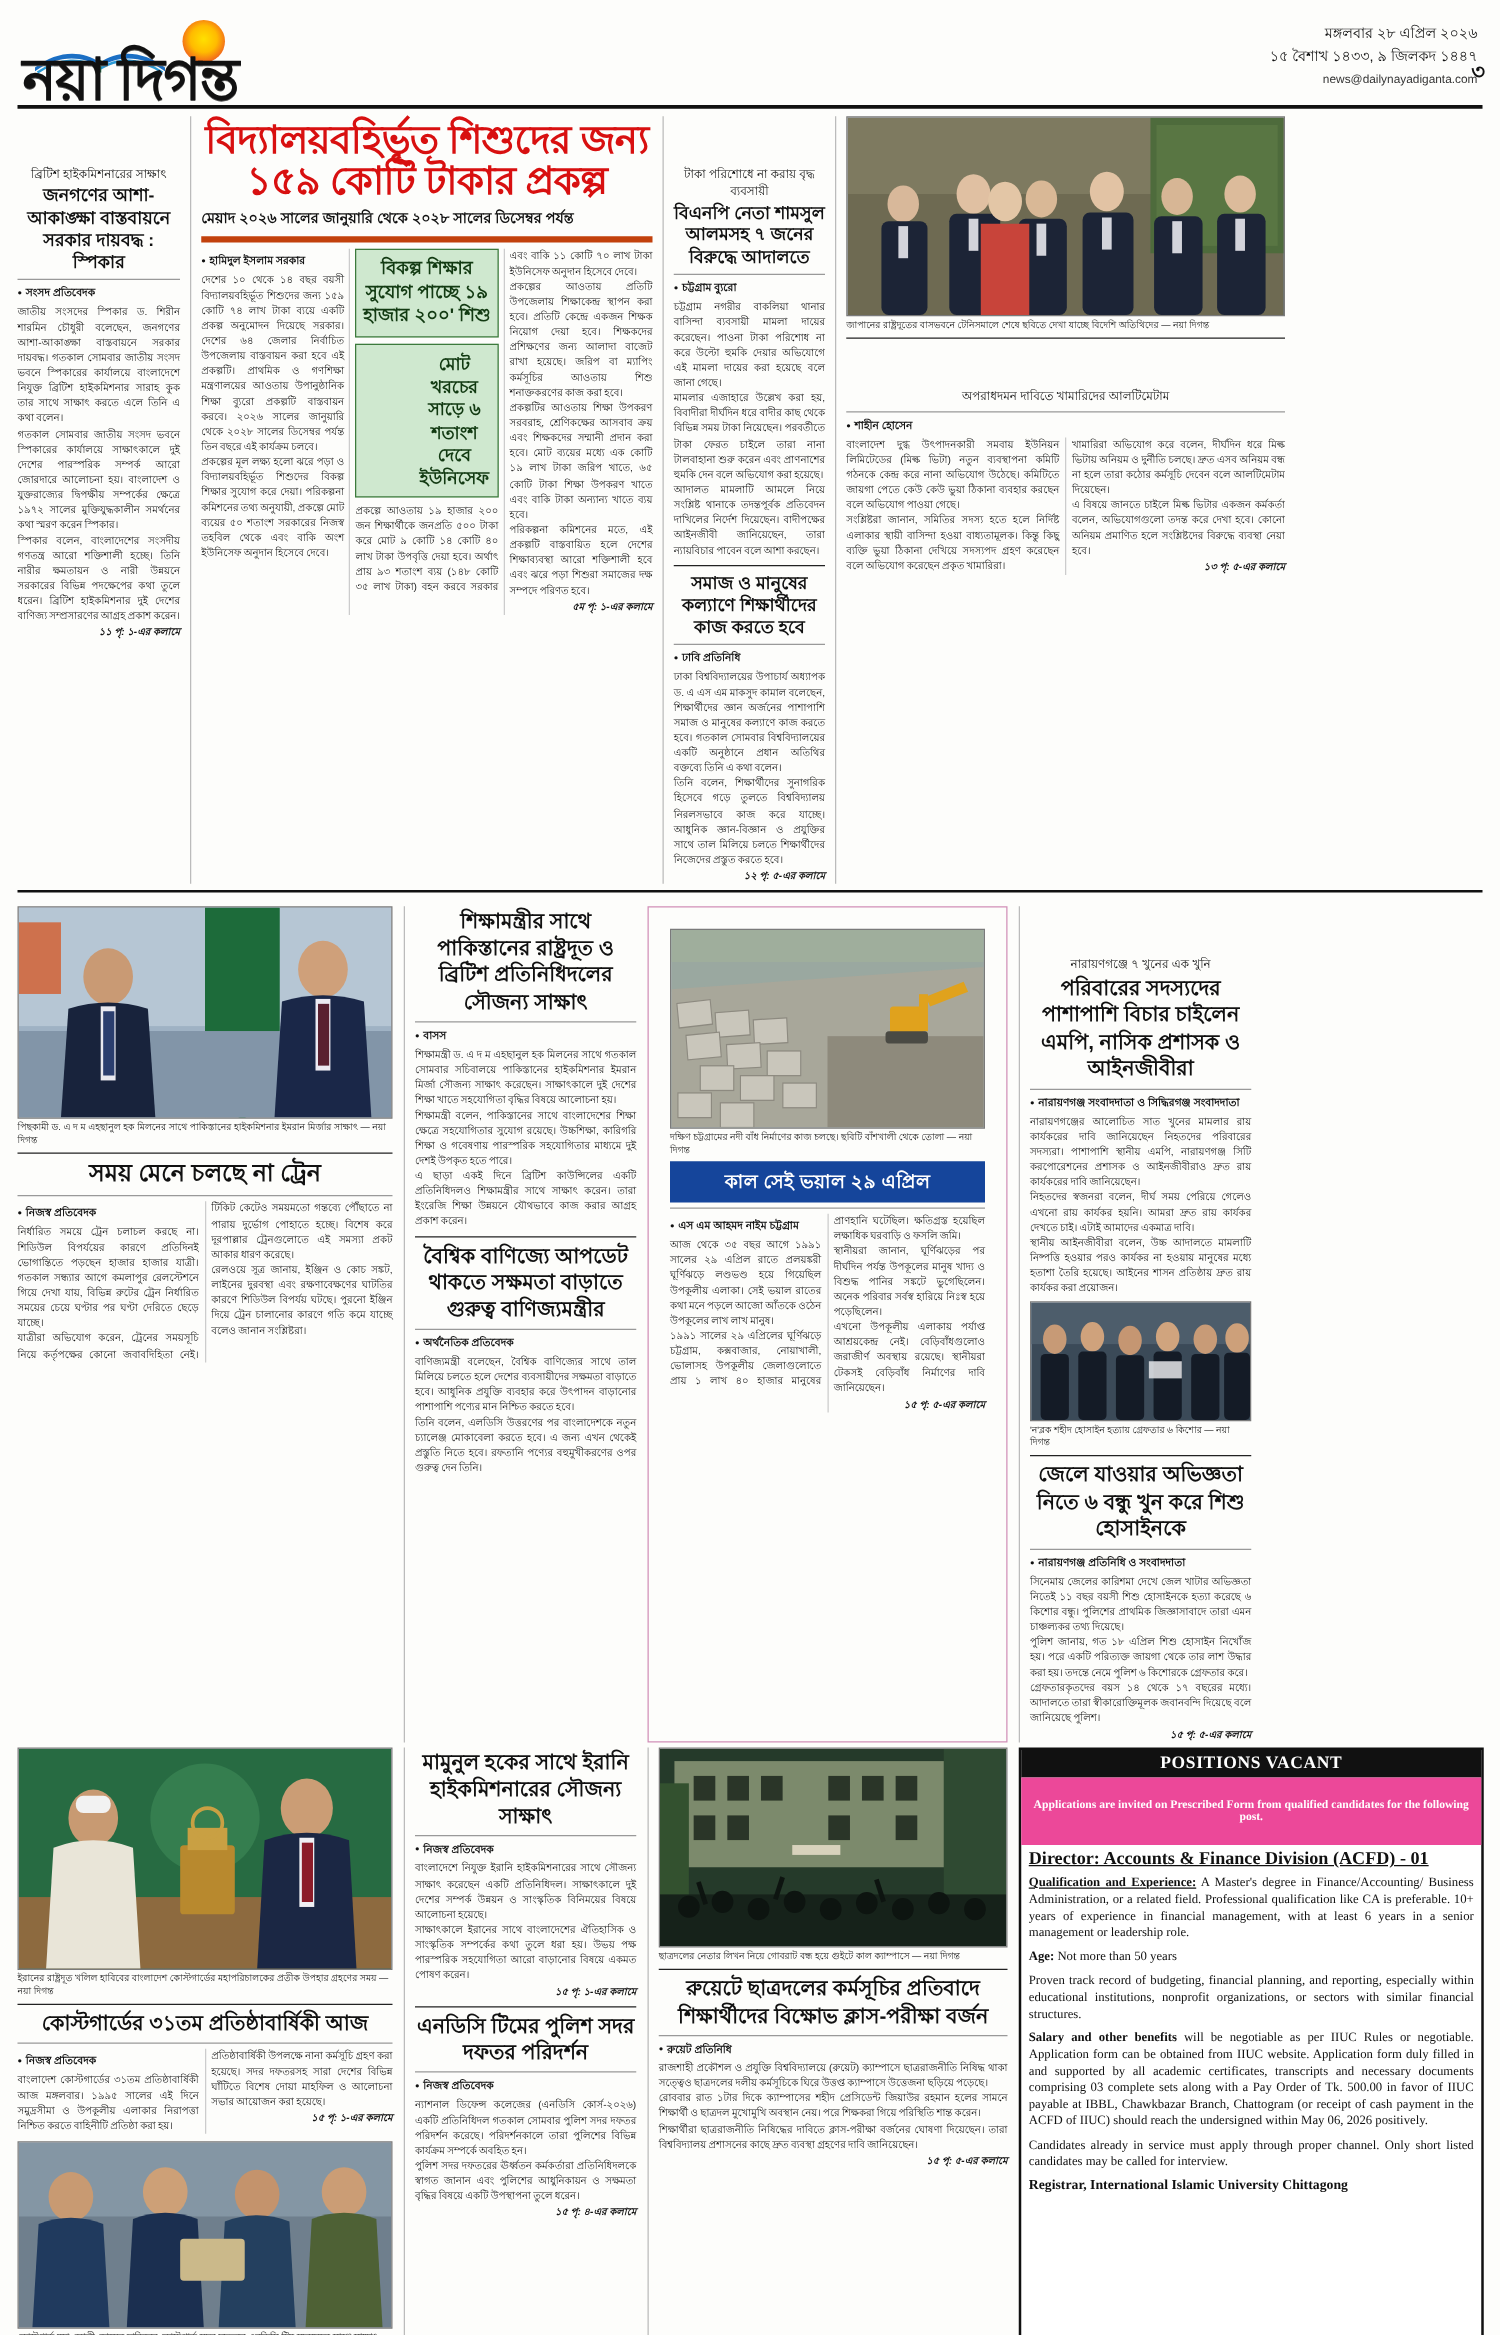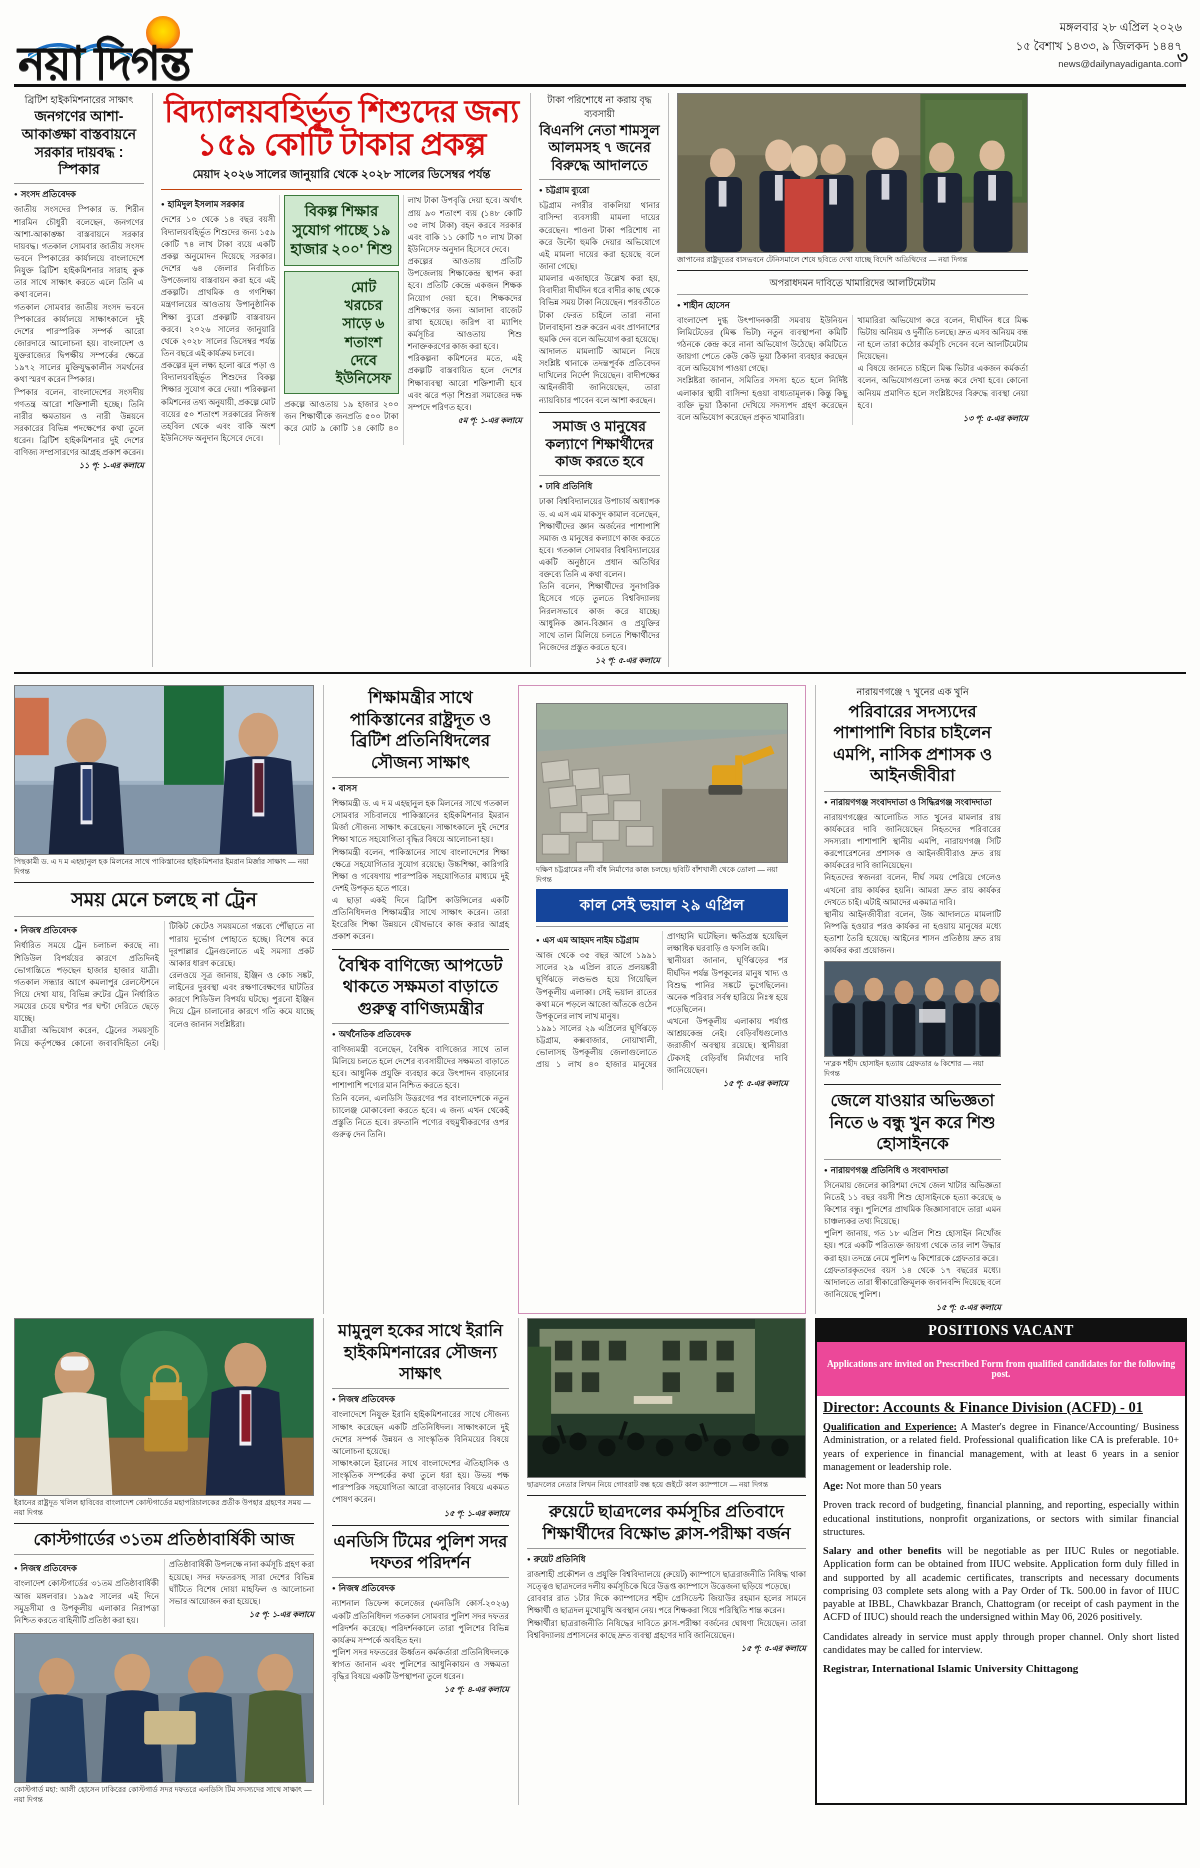--- a/index.html
+++ b/index.html
@@ -54,21 +54,21 @@
 
   
   .top-grid{
     display:grid;
     grid-template-columns:130px 370px 130px 360px;
     gap:8px;
     padding-top:6px;
   }
   .col{ font-size:8px; }
 
-  .kicker{ font-size:9.5px; text-align:center; line-height:1.45; }
+  .kicker{ font-size:9.5px; text-align:center; line-height:1.45;margin-top:40px; }
   .hl-sm{ font-size:14px; font-weight:bold; text-align:center; line-height:1.28; margin:1px 0 3px;}
   .hl-md{ font-size:16.5px; font-weight:bold; text-align:center; line-height:1.3; margin:2px 0 4px;}
   .hl-lg{ font-size:19px; font-weight:bold; text-align:center; line-height:1.28; margin:2px 0 4px;}
   .byline{ font-size:8.5px; font-weight:bold; margin:3px 0 2px; }
   .byline:before{ content:"\25CF"; font-size:6px; margin-right:3px; vertical-align:1px;}
   .body-txt{
     font-size:8.1px; line-height:1.5; text-align:justify;
     color:#1a1a1a; word-spacing:-0.4px;
   }
   .jump{ font-size:8px; font-weight:bold; text-align:right; font-style:italic;}
@@ -76,22 +76,22 @@
   .rule-thin{ border-top:1px solid #999; margin:4px 0; }
   .vline{ border-left:1px solid #bbb; }
 
   
   .lead-head{
     color:#d81010; font-weight:bold; text-align:center;
     font-size:31px; line-height:1.12; letter-spacing:-0.5px;
     margin:2px 0 4px;
   }
   .lead-sub{
-    text-align:center; font-size:11.5px; font-weight:bold;
-    border-bottom:1px solid #c2410c; padding-bottom:4px; margin-bottom:5px;
+    text-align:left; font-size:11.5px; font-weight:bold;
+    border-bottom:5px solid #c2410c; padding-bottom:4px; margin-bottom:5px;
   }
   .cols2{ column-count:2; column-gap:10px; column-rule:1px solid #ccc;}
   .cols3{ column-count:3; column-gap:9px; column-rule:1px solid #ccc;}
 
   .greenbox{
     background:#cfe8cf; border:1px solid #3c7a3c;
     text-align:center; font-weight:bold; font-size:14.5px;
     line-height:1.3; padding:6px 4px; margin:5px 0;
     color:#123a12;
   }
@@ -197,20 +197,21 @@
       <div class="lead-head" style="margin-top:-6px">১৫৯ কোটি টাকার প্রকল্প</div>
       <div class="lead-sub">মেয়াদ ২০২৬ সালের জানুয়ারি থেকে ২০২৮ সালের ডিসেম্বর পর্যন্ত</div>
       <div class="cols3">
         <div class="byline">হামিদুল ইসলাম সরকার</div>
         <div class="body-txt">দেশের ১০ থেকে ১৪ বছর বয়সী বিদ্যালয়বহির্ভূত শিশুদের জন্য ১৫৯ কোটি ৭৪ লাখ টাকা ব্যয়ে একটি প্রকল্প অনুমোদন দিয়েছে সরকার। দেশের ৬৪ জেলার নির্বাচিত উপজেলায় বাস্তবায়ন করা হবে এই প্রকল্পটি। প্রাথমিক ও গণশিক্ষা মন্ত্রণালয়ের আওতায় উপানুষ্ঠানিক শিক্ষা ব্যুরো প্রকল্পটি বাস্তবায়ন করবে। ২০২৬ সালের জানুয়ারি থেকে ২০২৮ সালের ডিসেম্বর পর্যন্ত তিন বছরে এই কার্যক্রম চলবে।</div>
         <div class="body-txt">প্রকল্পের মূল লক্ষ্য হলো ঝরে পড়া ও বিদ্যালয়বহির্ভূত শিশুদের বিকল্প শিক্ষার সুযোগ করে দেয়া। পরিকল্পনা কমিশনের তথ্য অনুযায়ী, প্রকল্পে মোট ব্যয়ের ৫০ শতাংশ সরকারের নিজস্ব তহবিল থেকে এবং বাকি অংশ ইউনিসেফ অনুদান হিসেবে দেবে।</div>
         <div class="greenbox">বিকল্প শিক্ষার সুযোগ পাচ্ছে ১৯ হাজার ২০০' শিশু</div>
         <div class="greenbox b2">মোট খরচের সাড়ে ৬ শতাংশ দেবে ইউনিসেফ</div>
         <div class="body-txt">প্রকল্পে আওতায় ১৯ হাজার ২০০ জন শিক্ষার্থীকে জনপ্রতি ৫০০ টাকা করে মোট ৯ কোটি ১৪ কোটি ৪০ লাখ টাকা উপবৃত্তি দেয়া হবে। অর্থাৎ প্রায় ৯৩ শতাংশ ব্যয় (১৪৮ কোটি ৩৫ লাখ টাকা) বহন করবে সরকার এবং বাকি ১১ কোটি ৭০ লাখ টাকা ইউনিসেফ অনুদান হিসেবে দেবে।</div>
         <div class="body-txt">প্রকল্পের আওতায় প্রতিটি উপজেলায় শিক্ষাকেন্দ্র স্থাপন করা হবে। প্রতিটি কেন্দ্রে একজন শিক্ষক নিয়োগ দেয়া হবে। শিক্ষকদের প্রশিক্ষণের জন্য আলাদা বাজেট রাখা হয়েছে। জরিপ বা ম্যাপিং কর্মসূচির আওতায় শিশু শনাক্তকরণের কাজ করা হবে।</div>
+        <div class="body-txt">প্রকল্পটির আওতায় শিক্ষা উপকরণ সরবরাহ, শ্রেণিকক্ষের আসবাব ক্রয় এবং শিক্ষকদের সম্মানী প্রদান করা হবে। মোট ব্যয়ের মধ্যে এক কোটি ১৯ লাখ টাকা জরিপ খাতে, ৬৫ কোটি টাকা শিক্ষা উপকরণ খাতে এবং বাকি টাকা অন্যান্য খাতে ব্যয় হবে।</div>
         <div class="body-txt">পরিকল্পনা কমিশনের মতে, এই প্রকল্পটি বাস্তবায়িত হলে দেশের শিক্ষাব্যবস্থা আরো শক্তিশালী হবে এবং ঝরে পড়া শিশুরা সমাজের দক্ষ সম্পদে পরিণত হবে।</div>
         <div class="jump">৫ম পৃ: ১-এর কলামে</div>
       </div>
     </div>
 
     <div class="col vline" style="padding-left:8px">
       <div class="kicker">টাকা পরিশোধে না করায় বৃদ্ধ ব্যবসায়ী</div>
       <div class="hl-sm">বিএনপি নেতা শামসুল আলমসহ ৭ জনের বিরুদ্ধে আদালতে</div>
       <div class="rule-thin"></div>
       <div class="byline">চট্টগ্রাম ব্যুরো</div>

